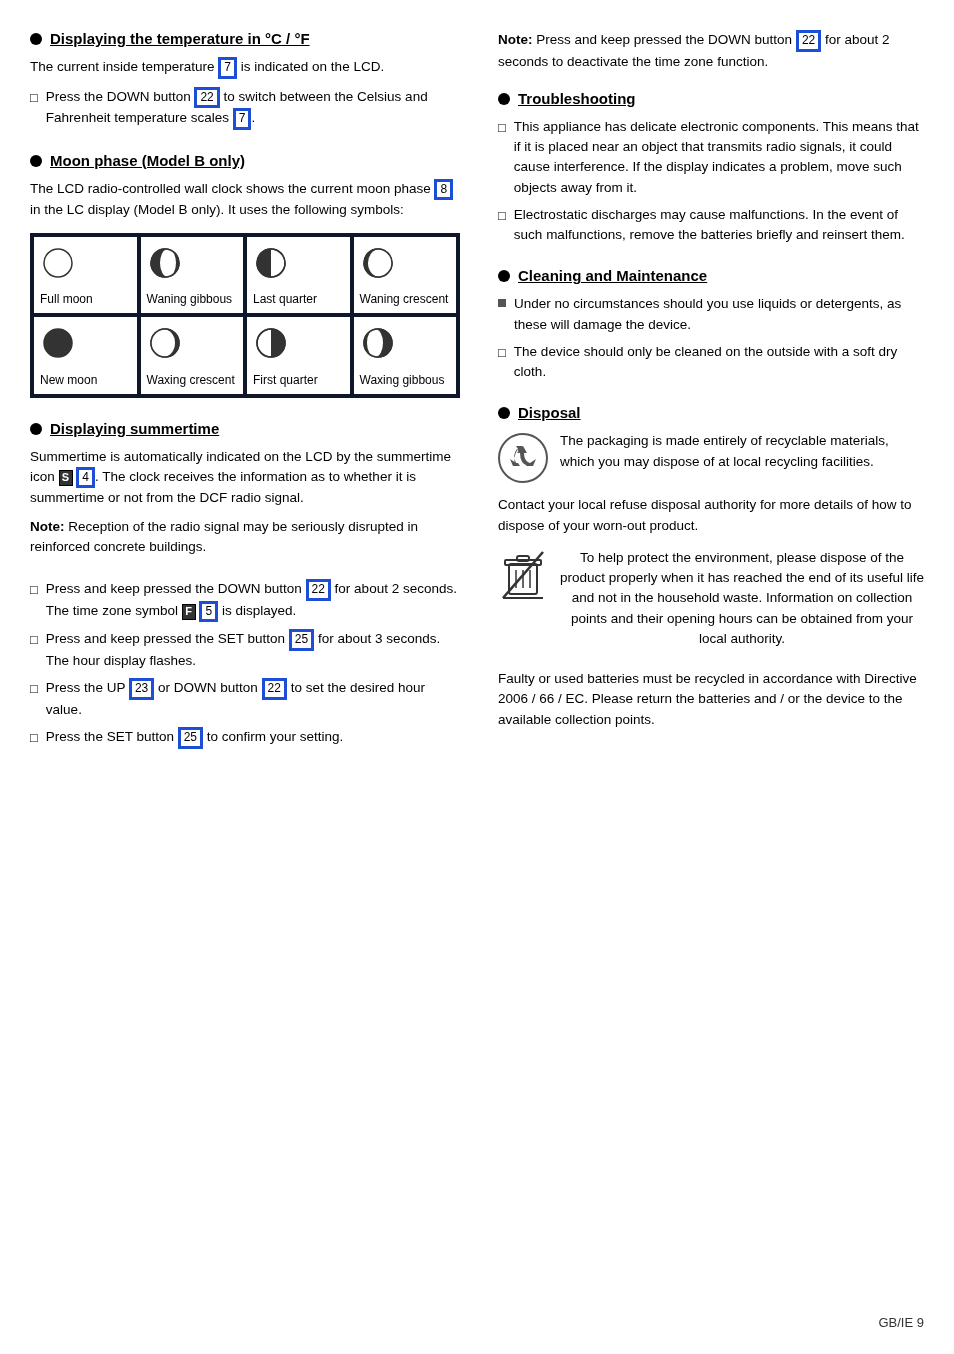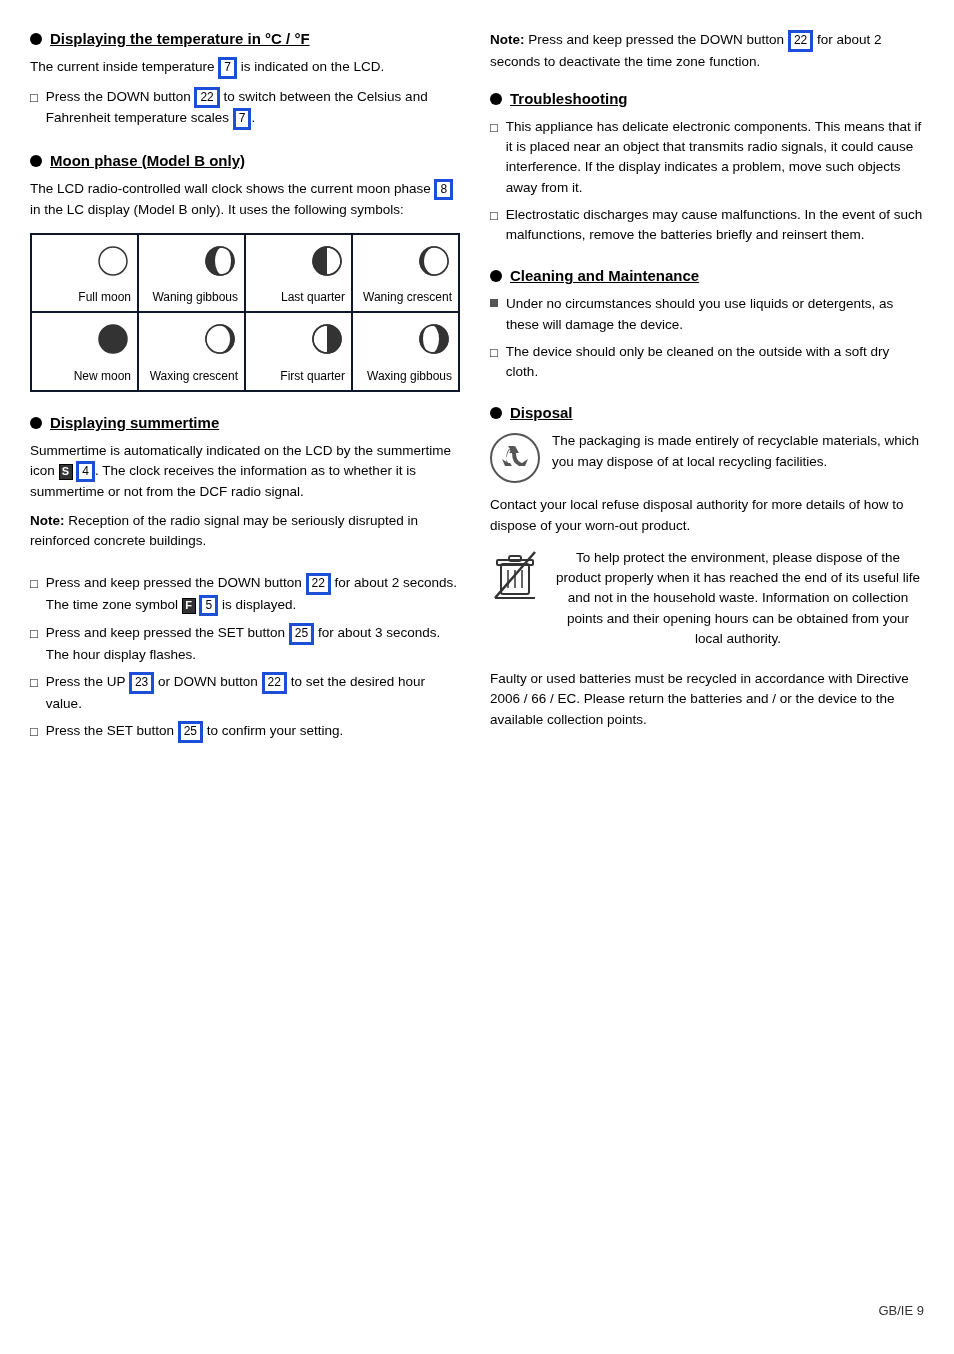--- a/index.html
+++ b/index.html
@@ -10,21 +10,21 @@
       color: #000;
       width: 954px;
       min-height: 1354px;
     }
     .page {
       display: flex;
       flex-direction: row;
       width: 954px;
       min-height: 1354px;
       padding: 30px 30px 30px 30px;
-      gap: 30px;
+      gap: 38px;
     }
     .left-col {
       flex: 0 0 430px;
       max-width: 430px;
     }
     .right-col {
       flex: 1;
     }
     .section {
       margin-bottom: 22px;
@@ -83,23 +83,23 @@
     }
 
     
     .moon-table {
       border-collapse: collapse;
       width: 100%;
       margin: 12px 0 8px 0;
       border: 1px solid #aaa;
     }
     .moon-table td {
-      border: 2px solid #0f172a;
+      border: 4px solid #0f172a;
       padding: 8px 6px 4px 6px;
-      text-align: right;
+      text-align: left;
       vertical-align: top;
       font-size: 12.5px;
       width: 25%;
     }
     .moon-label {
       font-size: 12px;
       line-height: 1.3;
     }
 
     .note-bold {
@@ -412,13 +412,13 @@
           <p style="line-height:1.5;text-align:center;">To help protect the environment, please dispose of the product properly when it has reached the end of its useful life and not in the household waste. Information on collection points and their opening hours can be obtained from your local authority.</p>
         </div>
 
         <p style="line-height:1.5;margin-top:0;">Faulty or used batteries must be recycled in accordance with Directive 2006 / 66 / EC. Please return the batteries and / or the device to the available collection points.</p>
       </div>
     </div>
 
   </div>
 </div>
 
-<div style="position:fixed;bottom:36px;right:30px;font-size:13px;color:#333;">GB/IE  9</div>
+<div style="position:fixed;bottom:24px;right:30px;font-size:13px;color:#333;">GB/IE  9</div>
 
 </body></html>

